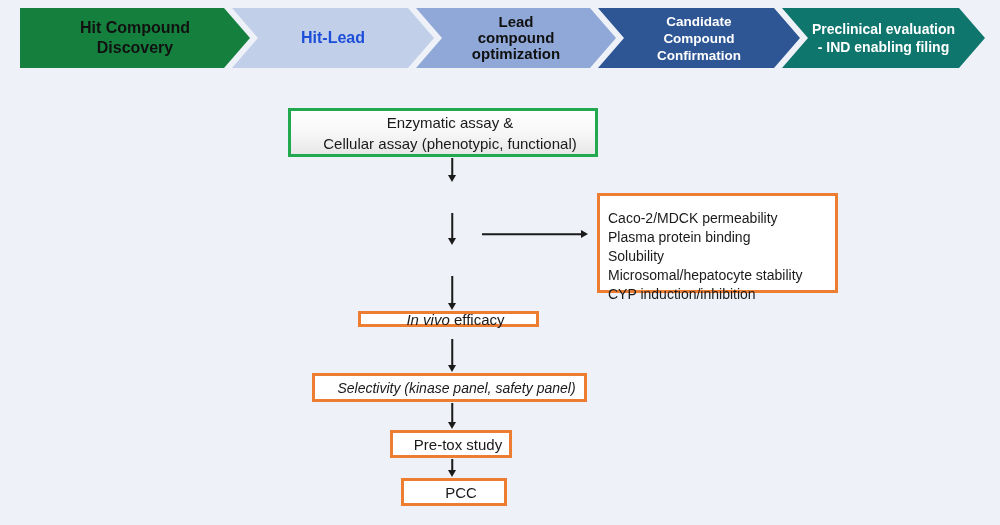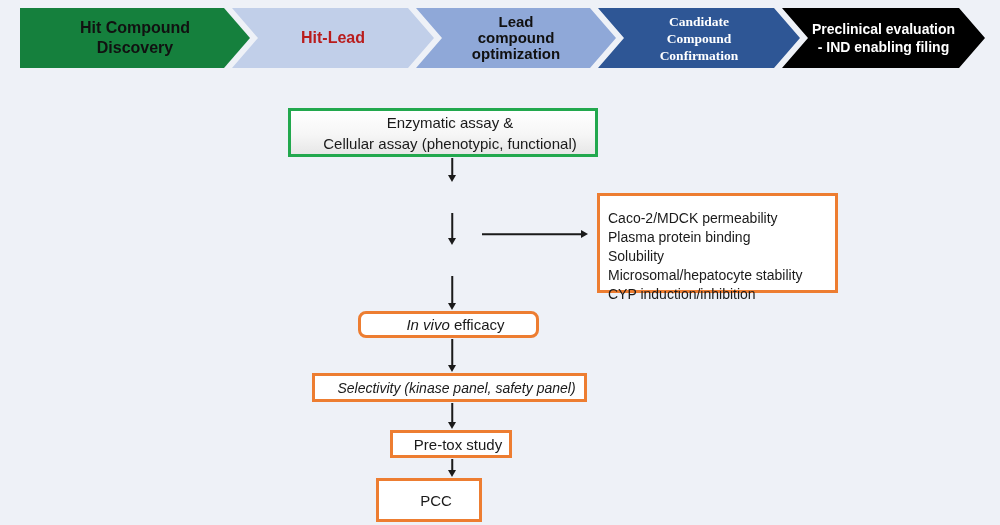--- a/index.html
+++ b/index.html
@@ -13,41 +13,41 @@
     font-family:"Liberation Sans",sans-serif;overflow:hidden;
   }
   
   .stage{
     position:absolute;top:8px;height:60px;
     display:flex;align-items:center;justify-content:center;
     text-align:center;font-weight:bold;
   }
   .stage .stage-label{white-space:pre-line;}
   .s0{left:20px;width:230px;background:#15803d;color:#111;font-size:16px;line-height:20px;clip-path:var(--chev-first);}
-  .s1{left:232px;width:202px;background:#c1cfe9;color:#b91c1c;font-size:16px;line-height:20px;clip-path:var(--chev);}
+  .s1{left:232px;width:202px;background:#c1cfe9;color:#1d4ed8;font-size:16px;line-height:20px;clip-path:var(--chev);}
   .s2{left:416px;width:200px;background:#8fa8d8;color:#111;font-size:15px;line-height:16px;clip-path:var(--chev);}
-  .s3{left:598px;width:202px;background:#2e5695;color:#fff;font-size:13.5px;line-height:17px;clip-path:var(--chev);font-family:Liberation Serif, serif;}
-  .s4{left:782px;width:203px;background:#000000;color:#fff;font-size:14px;line-height:18px;clip-path:var(--chev);}
+  .s3{left:598px;width:202px;background:#2e5695;color:#fff;font-size:13.5px;line-height:17px;clip-path:var(--chev);}
+  .s4{left:782px;width:203px;background:#0f766e;color:#fff;font-size:14px;line-height:18px;clip-path:var(--chev);}
   
   .box{
     position:absolute;box-sizing:border-box;background:#fff;
     display:flex;align-items:center;justify-content:center;
     text-align:center;font-size:15px;color:#1a1a1a;padding-left:14px;
   }
   .box i{font-style:italic;}
   .orange{border:3px solid #ed7d31;}
   .green{border:3px solid #22a84e;background:linear-gradient(180deg,#ffffff 0%,#f6f6f6 55%,#e7e7e7 100%);}
   .pre{white-space:pre-line;}
   .fb0{left:288px;top:108px;width:310px;height:49px;line-height:21px;}
   .fb1{left:317px;top:183px;width:253px;height:29px;}
   .fb2{left:390px;top:246px;width:125px;height:29px;}
-  .fb3{left:358px;top:311px;width:181px;height:27px;border-radius:8px;}
+  .fb3{left:358px;top:311px;width:181px;height:16px;}
   .fb4{left:312px;top:373px;width:275px;height:29px;font-size:14px;white-space:nowrap;font-style:italic;}
   .fb5{left:390px;top:430px;width:122px;height:28px;}
-  .fb6{left:376px;top:478px;width:106px;height:44px;}
+  .fb6{left:401px;top:478px;width:106px;height:28px;}
   .sidep{
     left:597px;top:193px;width:241px;height:100px;
     justify-content:flex-start;align-items:flex-start;text-align:left;
     padding:13px 4px 0 8px;font-size:14px;line-height:19px;
   }
   
   .varrow{position:absolute;width:12px;}
   .varrow .vline{position:absolute;left:50%;top:0;bottom:5px;width:1.5px;background:var(--arrow);transform:translateX(-50%);}
   .varrow .vhead{position:absolute;bottom:0;left:50%;transform:translateX(-50%);width:0;height:0;
     border-left:4.5px solid transparent;border-right:4.5px solid transparent;border-top:7px solid var(--arrow);}

